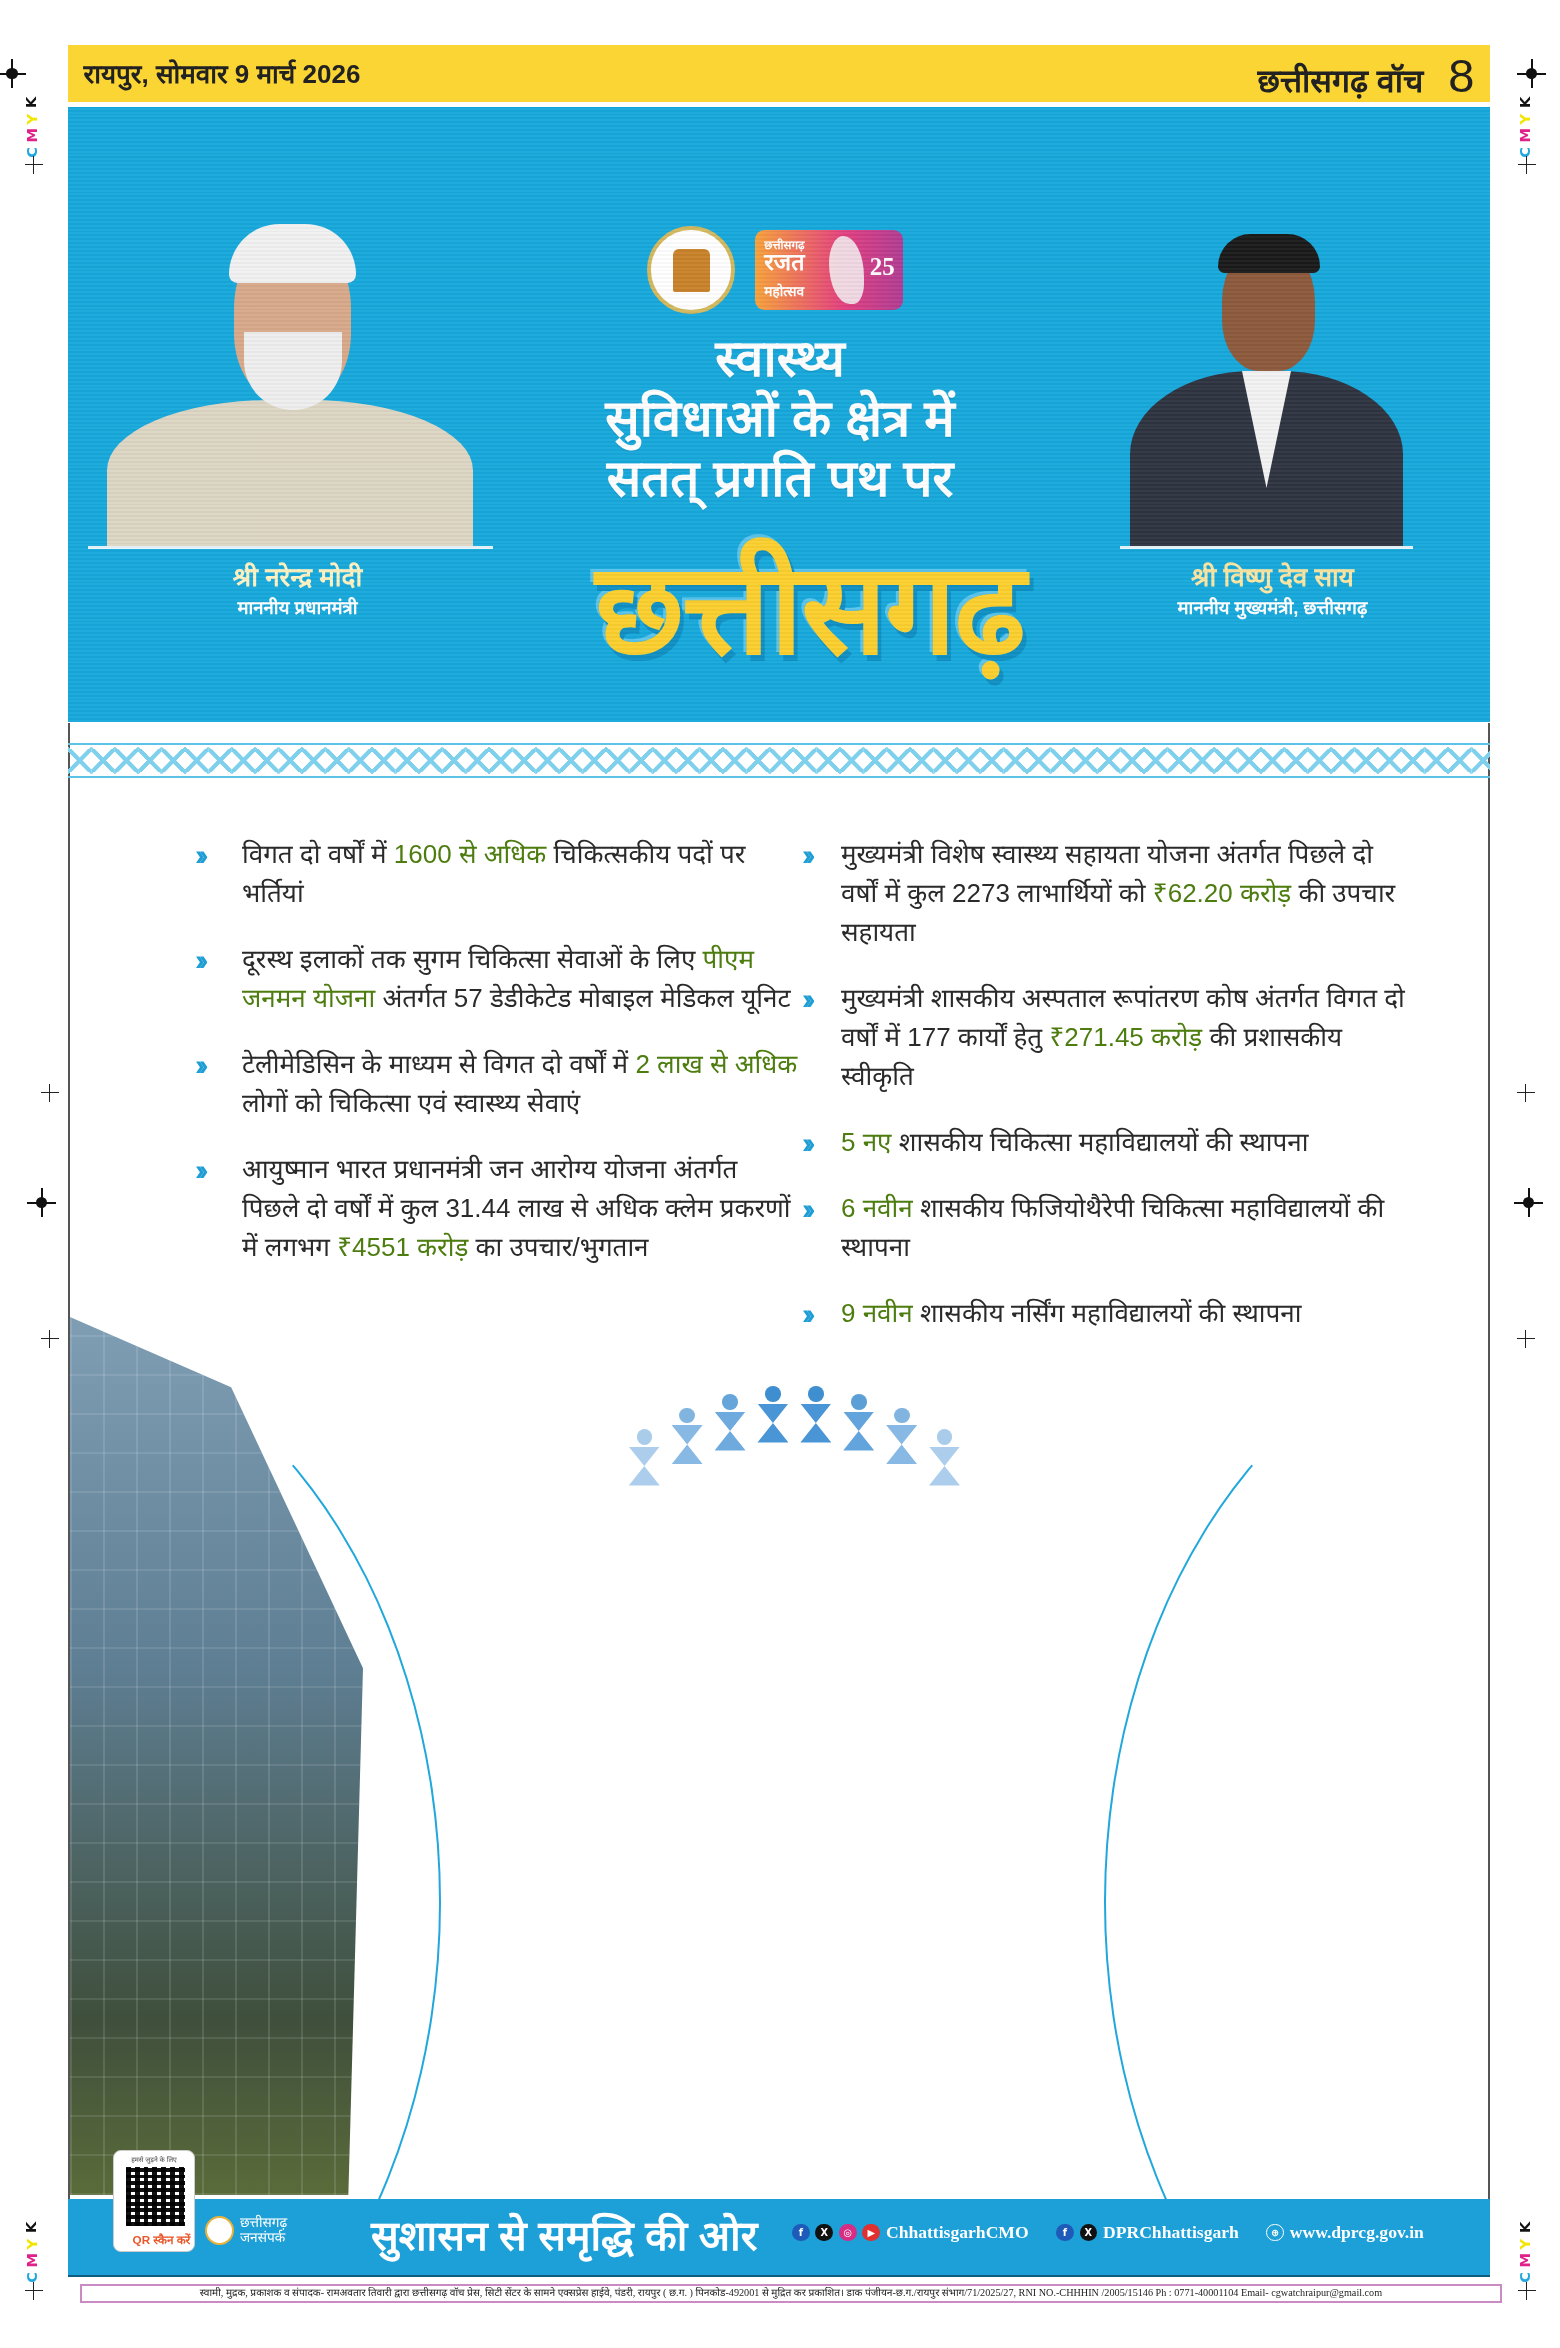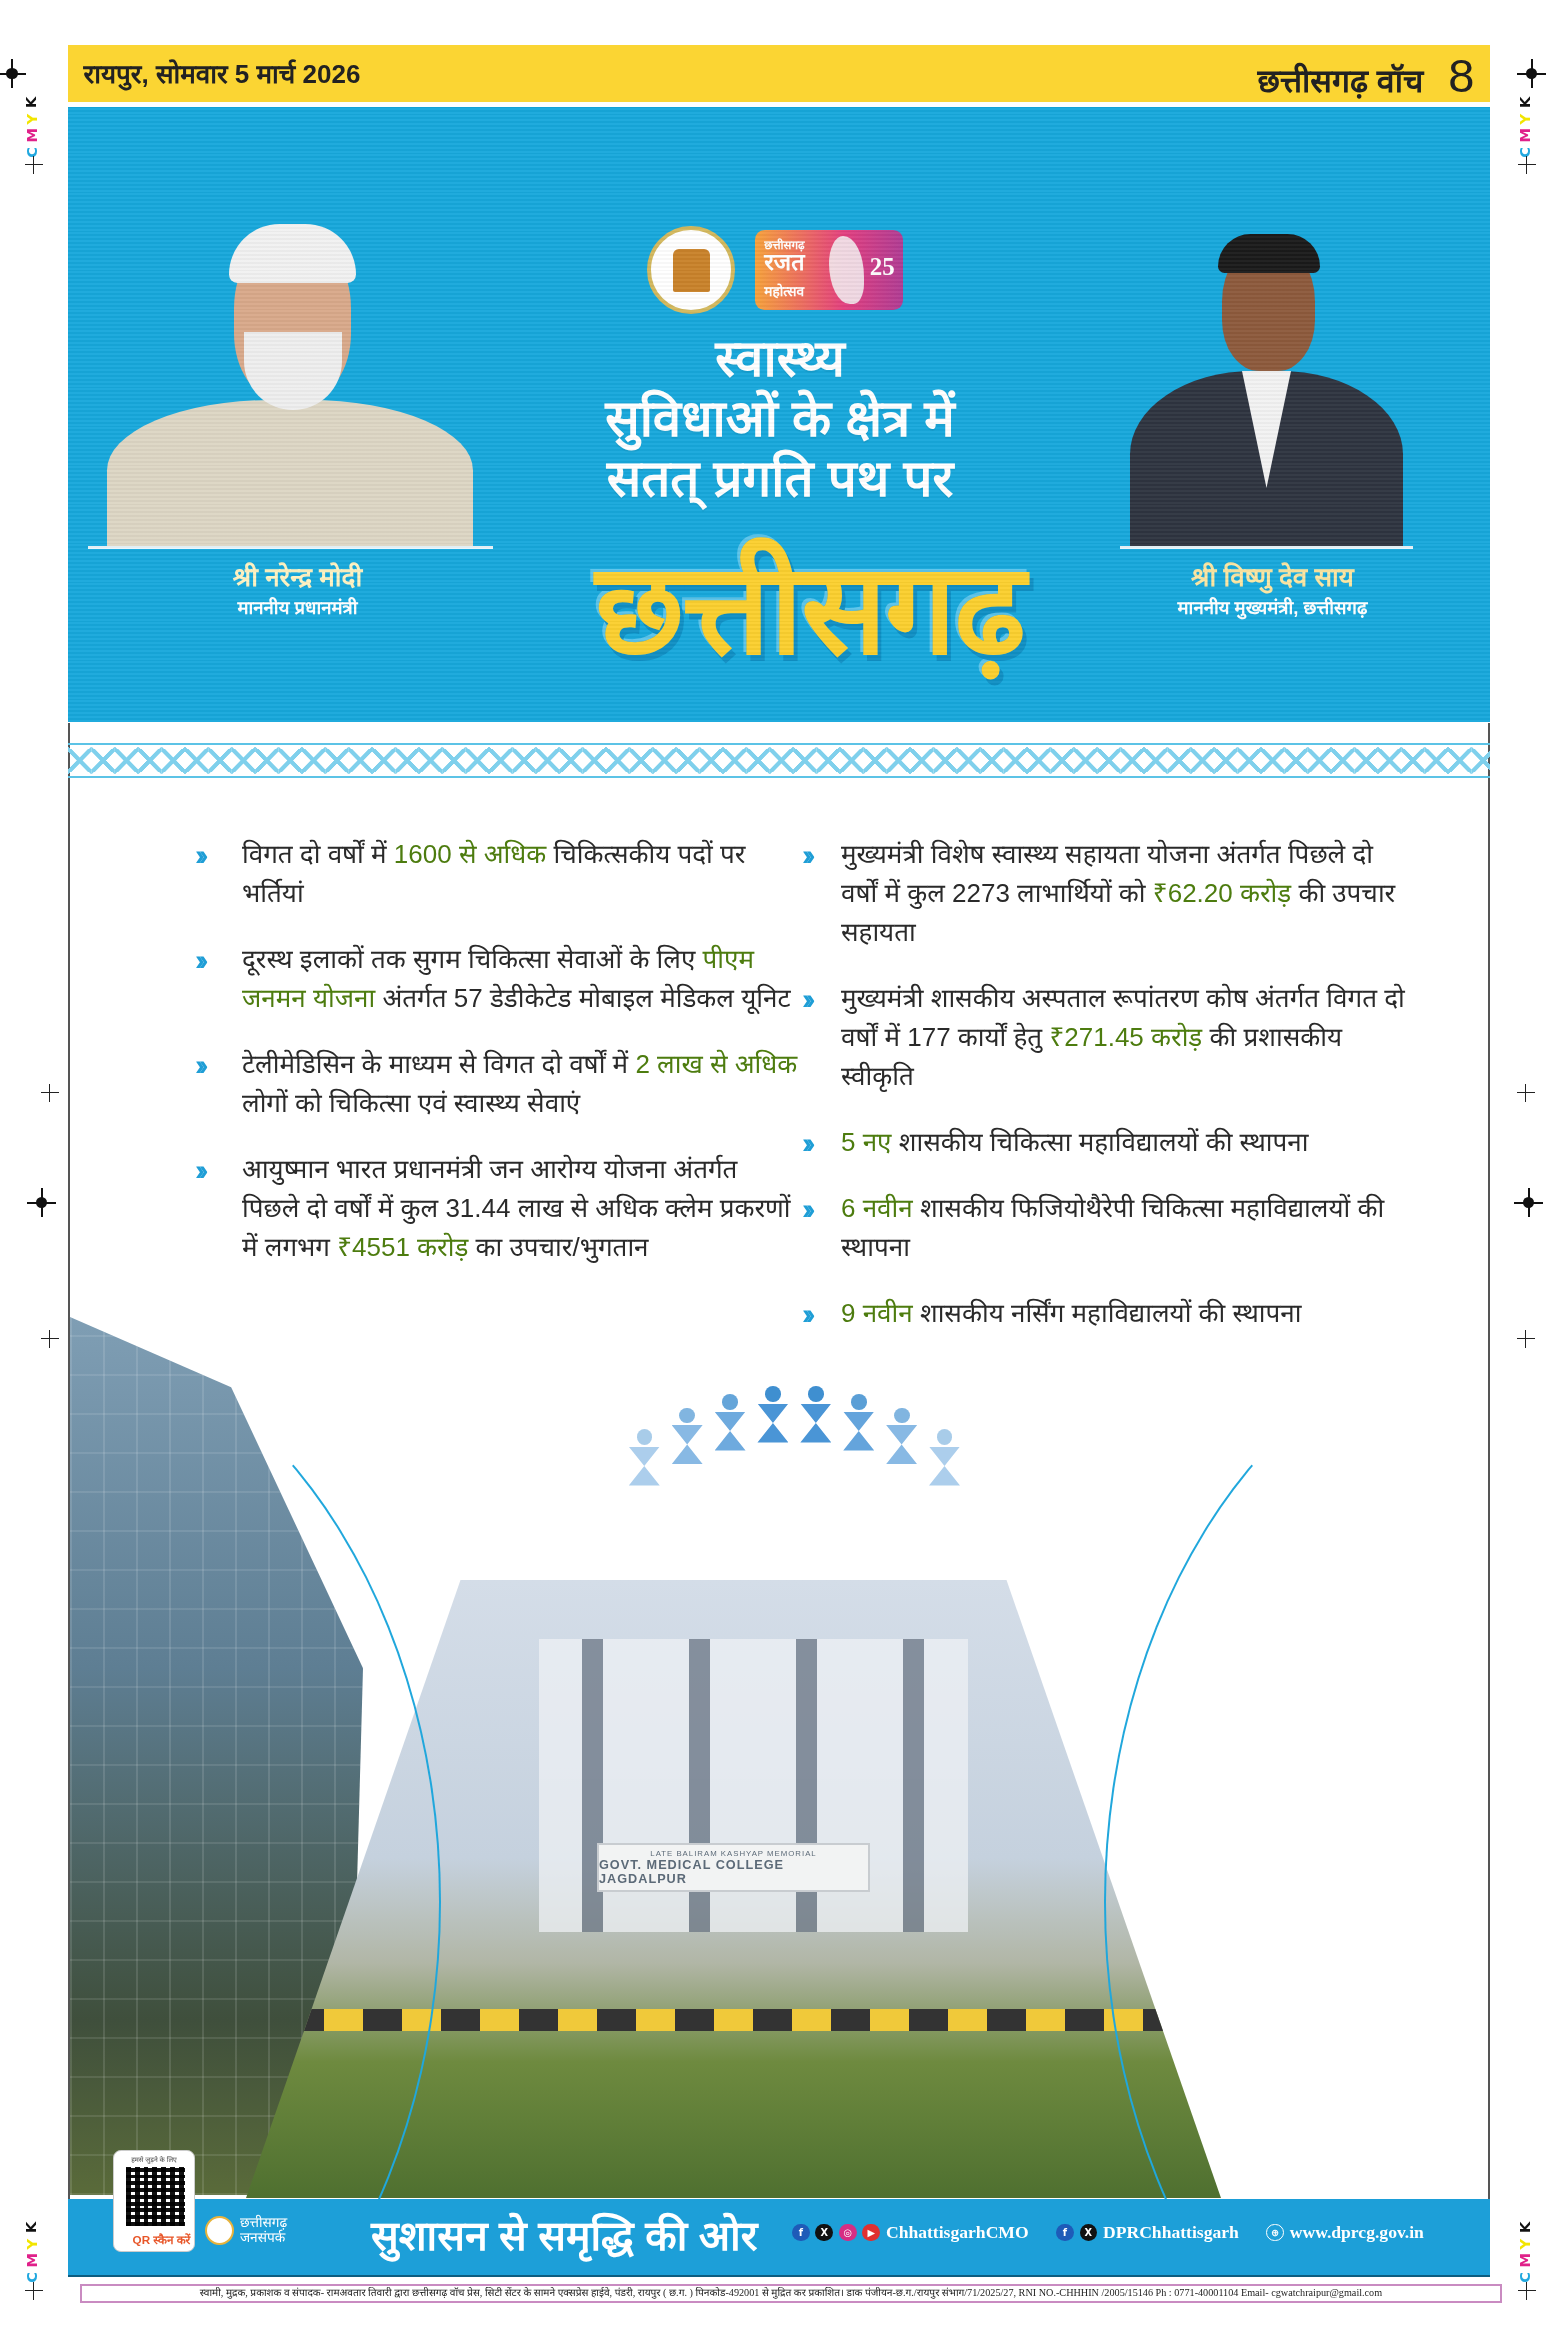--- a/index.html
+++ b/index.html
@@ -159,21 +159,21 @@
 <div class="plus" style="left:25px;top:156px;"></div>
 <div class="plus" style="left:1518px;top:156px;"></div>
 <div class="plus" style="left:41px;top:1084px;"></div>
 <div class="plus" style="left:1517px;top:1084px;"></div>
 <div class="plus" style="left:41px;top:1330px;"></div>
 <div class="plus" style="left:1517px;top:1330px;"></div>
 <div class="plus" style="left:25px;top:2282px;"></div>
 <div class="plus" style="left:1518px;top:2282px;"></div>
 
 <div class="hdr">
-  <div class="hdr-date">रायपुर, सोमवार 5 मार्च 2026</div>
+  <div class="hdr-date">रायपुर, सोमवार 9 मार्च 2026</div>
   <div class="hdr-right">
     <span class="hdr-sec">छत्तीसगढ़ वॉच</span>
     <span class="hdr-page">8</span>
   </div>
 </div>
 
 <div class="banner">
   <div class="portrait p-modi">
     <div class="body"></div>
     <div class="head"></div>
@@ -259,28 +259,20 @@
   <div class="item">
     <span class="chev">››</span>
     <span></span><span class="hl">9 नवीन</span><span> शासकीय नर्सिंग महाविद्यालयों की स्थापना</span>
   </div>
 </div>
 
 <div class="photos">
   <div class="ph-left">
       <div class="grid"></div>
     </div>
-  <div class="ph-center">
-    <div class="bldg"></div>
-    <div class="sign">
-      <span class="s1">LATE BALIRAM KASHYAP MEMORIAL</span>
-      <span class="s2">GOVT. MEDICAL COLLEGE JAGDALPUR</span>
-    </div>
-    <div class="curb"></div>
-  </div>
   <div class="arc" style="left:-507px;top:39px;width:878px;height:1170px;border-color:transparent #20a7dc transparent transparent;"></div>
   <div class="arc" style="left:1034px;top:39px;width:878px;height:1170px;border-color:transparent transparent transparent #20a7dc;"></div>
 </div>
 
 <div class="dancers">
   <div class="dancer" style="margin-bottom:0;opacity:.45">
       <div class="dh"></div>
       <div class="db"></div>
     </div>
   <div class="dancer" style="margin-bottom:21.5px;opacity:.65">

